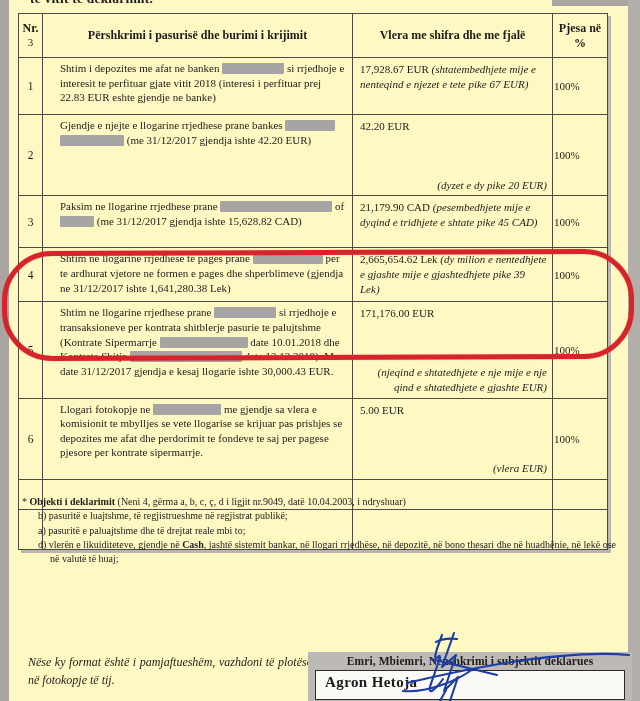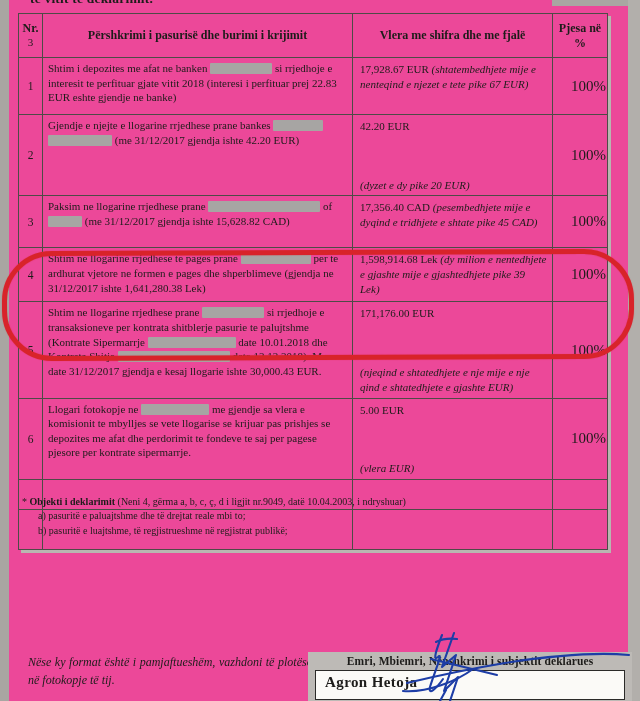--- a/index.html
+++ b/index.html
@@ -1,39 +1,39 @@
 <!DOCTYPE html>
 <html><head>
 <meta charset="utf-8">
 <style>
   html,body{margin:0;padding:0;}
   .screen{
     position:relative; width:640px; height:701px; overflow:hidden;
-    background:#ec4899; color:#1d1c1a;
+    background:#fef9c3; color:#1d1c1a;
     font-family:"Liberation Serif", serif;
   }
   .edge-left{position:absolute;left:0;top:0;width:9px;height:701px;background:#a9a6a2;}
   .edge-right{position:absolute;right:0;top:0;width:12px;height:701px;background:#b2afab;}
   .edge-top-right{position:absolute;top:0;left:552px;width:76px;height:6px;background:#a9a6a2;}
   .top-fragment{position:absolute;left:30px;top:-9px;font-weight:bold;font-size:13.5px;letter-spacing:.2px;}
 
   table.decl{
     position:absolute;left:18px;top:13px;width:589px;
     border-collapse:collapse;table-layout:fixed;
     box-shadow:3px 3px 0 #b9b6b1;
   }
   .decl td,.decl th{border:1px solid #4e4b47;vertical-align:top;overflow:hidden;}
   .decl th{font-size:12px;line-height:1.25;font-weight:bold;text-align:center;vertical-align:middle;padding:2px 3px;}
   .nr-sub{display:block;font-weight:normal;font-size:11px;}
   td.nr{ text-align:center;vertical-align:middle;font-size:11.5px;}
-  td.desc{font-size:11px;line-height:1.32;padding:3px 6px 3px 5px;}
+  td.desc{font-size:11px;line-height:1.32;padding:3px 6px 3px 17px;}
   td.val{font-size:11px;line-height:1.34;padding:4px 5px 3px 7px;}
-  td.share{text-align:right;vertical-align:middle;font-size:15px;}
+  td.share{text-align:left;vertical-align:middle;font-size:11px;}
   .words{font-style:italic;margin-top:44px;}
-  .block{display:block;}
+  .block{display:block;text-align:right;}
   .redact{display:inline-block;height:11px;background:#a7a5a3;vertical-align:-2px;border-radius:1px;}
 
   .red-circle{
     position:absolute;left:2px;top:250px;width:622px;height:100px;
     border:5px solid #d8232a;border-radius:50px;
     transform:rotate(-0.2deg);
     box-shadow:0 0 1px rgba(216,35,42,.6), inset 0 0 1px rgba(216,35,42,.6);
     pointer-events:none;
   }
 
@@ -111,35 +111,35 @@
     <tr style="height:52px">
       <td class="nr">3</td>
       <td class="desc">
         <span>Paksim ne llogarine rrjedhese prane</span>
         <span class="redact" style="width:112px"></span>
         <span>of</span>
         <span class="redact" style="width:34px"></span>
         <span>(me 31/12/2017 gjendja ishte 15,628.82 CAD)</span>
       </td>
       <td class="val">
-        <span>17,356.40 CAD</span>
+        <span>21,179.90 CAD</span>
         <span class="words">(pesembedhjete mije e dyqind e tridhjete e shtate pike 45 CAD)</span>
       </td>
       <td class="share">100%</td>
     </tr>
 
     <tr style="height:54px">
       <td class="nr">4</td>
       <td class="desc">
         <span>Shtim ne llogarine rrjedhese te pages prane</span>
         <span class="redact" style="width:70px"></span>
         <span>per te ardhurat vjetore ne formen e pages dhe shperblimeve (gjendja ne 31/12/2017 ishte 1,641,280.38 Lek)</span>
       </td>
       <td class="val">
-        <span>1,598,914.68 Lek</span>
+        <span>2,665,654.62 Lek</span>
         <span class="words">(dy milion e nentedhjete e gjashte mije e gjashtedhjete pike 39 Lek)</span>
       </td>
       <td class="share">100%</td>
     </tr>
 
     <tr style="height:91px">
       <td class="nr">5</td>
       <td class="desc">
         <span>Shtim ne llogarine rrjedhese prane</span>
         <span class="redact" style="width:62px"></span>
@@ -183,22 +183,23 @@
           <td class="share"></td>
     </tr>
   </tbody>
     </table>
 
   <div class="red-circle"></div>
 
   <div class="footnote">
     <div><span>* </span><span class="b">Objekti i deklarimit</span><span> (Neni 4, gërma a, b, c, ç, d i ligjit nr.9049, datë 10.04.2003, i ndryshuar)</span></div>
     <div class="fn-items">
+      <div class="fn-item">b) pasuritë e luajtshme, të regjistrueshme në regjistrat publikë;</div>
       <div class="fn-item">a) pasuritë e paluajtshme dhe të drejtat reale mbi to;</div>
-      <div class="fn-item">b) pasuritë e luajtshme, të regjistrueshme në regjistrat publikë;</div>
+      <div class="fn-item"><span>d) vlerën e likuiditeteve, gjendje në </span><span class="b">Cash</span><span>, jashtë sistemit bankar, në llogari rrjedhëse, në depozitë, në bono thesari dhe në huadhënie, në lekë ose në valutë të huaj;</span></div>
     </div>
   </div>
 
   <div class="bottom-note">Nëse ky format është i pamjaftueshëm, vazhdoni të plotësoni në fotokopje të tij.</div>
 
   <div class="sig-box">
     <div class="sig-header">Emri, Mbiemri, Nënshkrimi i subjektit deklarues</div>
     <div class="sig-name-box">Agron Hetoja</div>
   </div>
 

